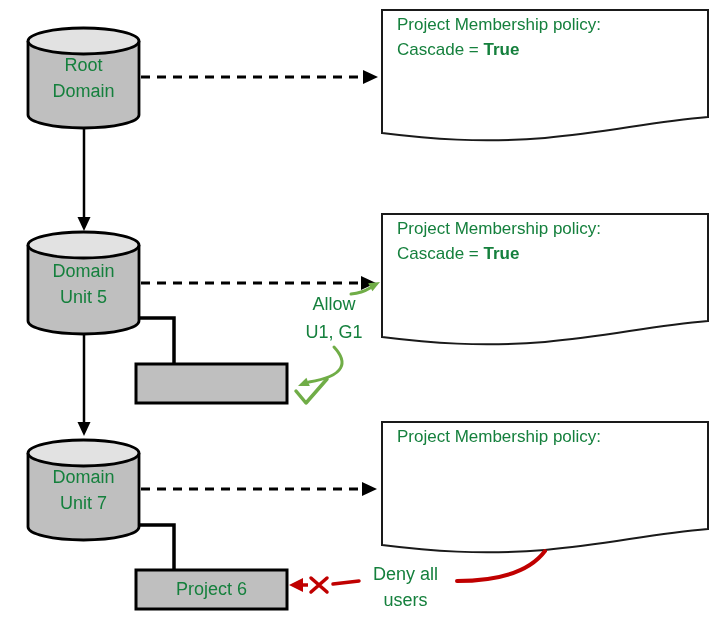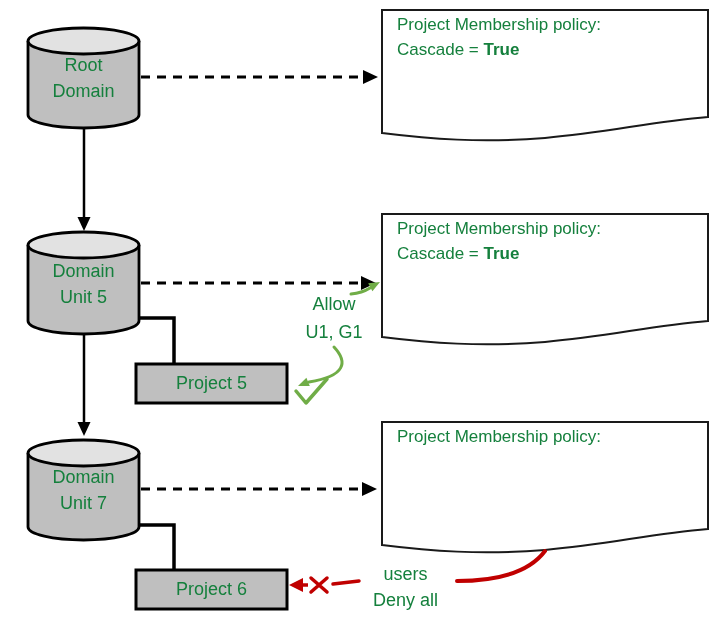--- a/index.html
+++ b/index.html
@@ -120,37 +120,36 @@
   </div>
   <div class="label cyl-label" style="top:234px; height:100px;">
     <div>Domain</div>
     <div>Unit 5</div>
   </div>
   <div class="label cyl-label" style="top:440px; height:100px;">
     <div>Domain</div>
     <div>Unit 7</div>
   </div>
 
-  <div class="label proj-label" style="top:364px;">Project 5</div>
   <div class="label proj-label" style="top:570px;border-radius:9px;">Project 6</div>
 
   <div class="label doc-text" style="top:12px;">
     <div>Project Membership policy:</div>
     <div><span>Cascade =</span> <b>True</b></div>
   </div>
   <div class="label doc-text" style="top:216px;">
     <div>Project Membership policy:</div>
     <div><span>Cascade =</span> <b>True</b></div>
   </div>
   <div class="label doc-text" style="top:424px;">
     <div>Project Membership policy:</div>
   </div>
 
   <div class="label note note-allow">
     <div>Allow</div>
     <div>U1, G1</div>
   </div>
   <div class="label note note-deny">
+    <div>Deny all</div>
     <div>users</div>
-    <div>Deny all</div>
   </div>
 
 </div>
 
 </body></html>

